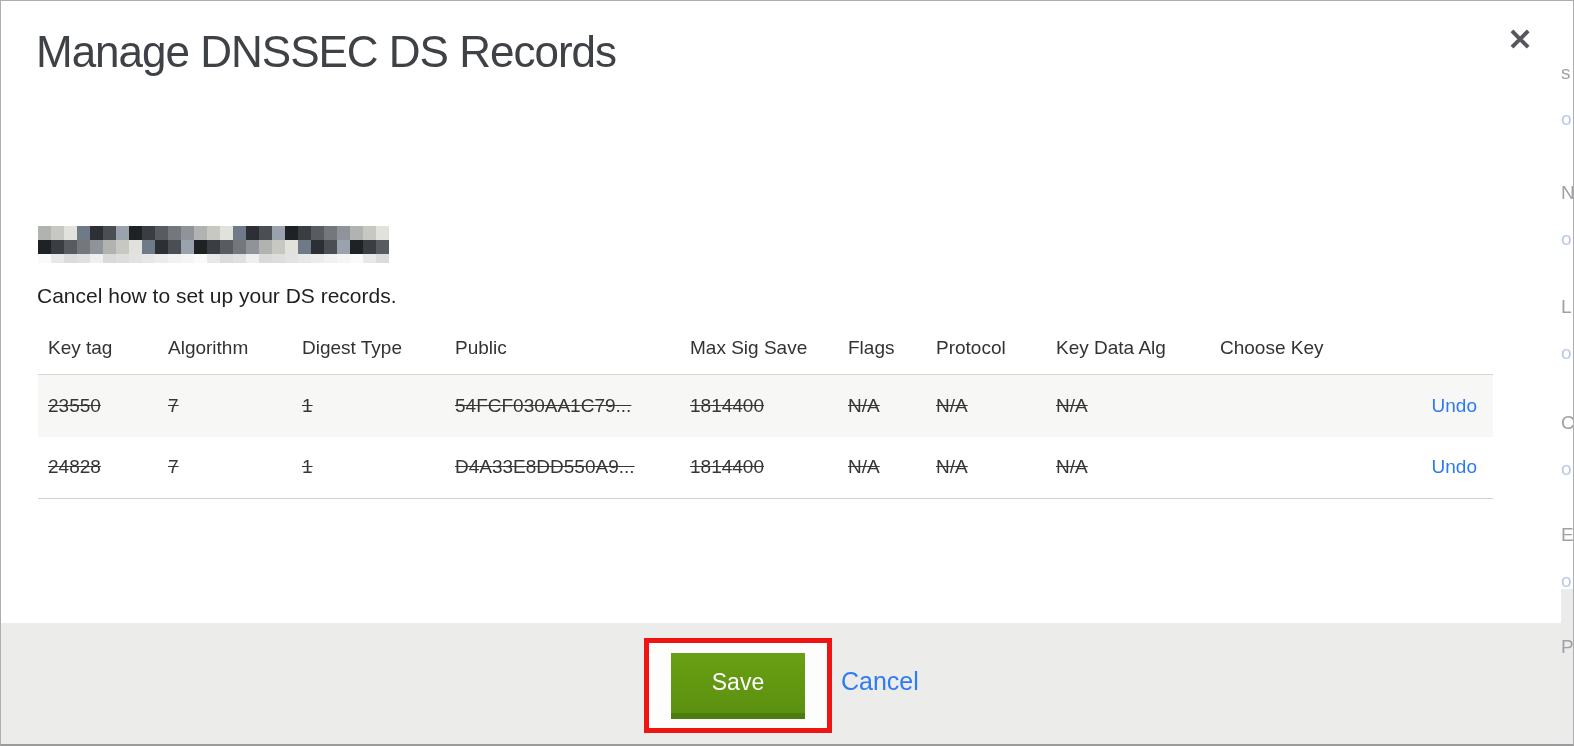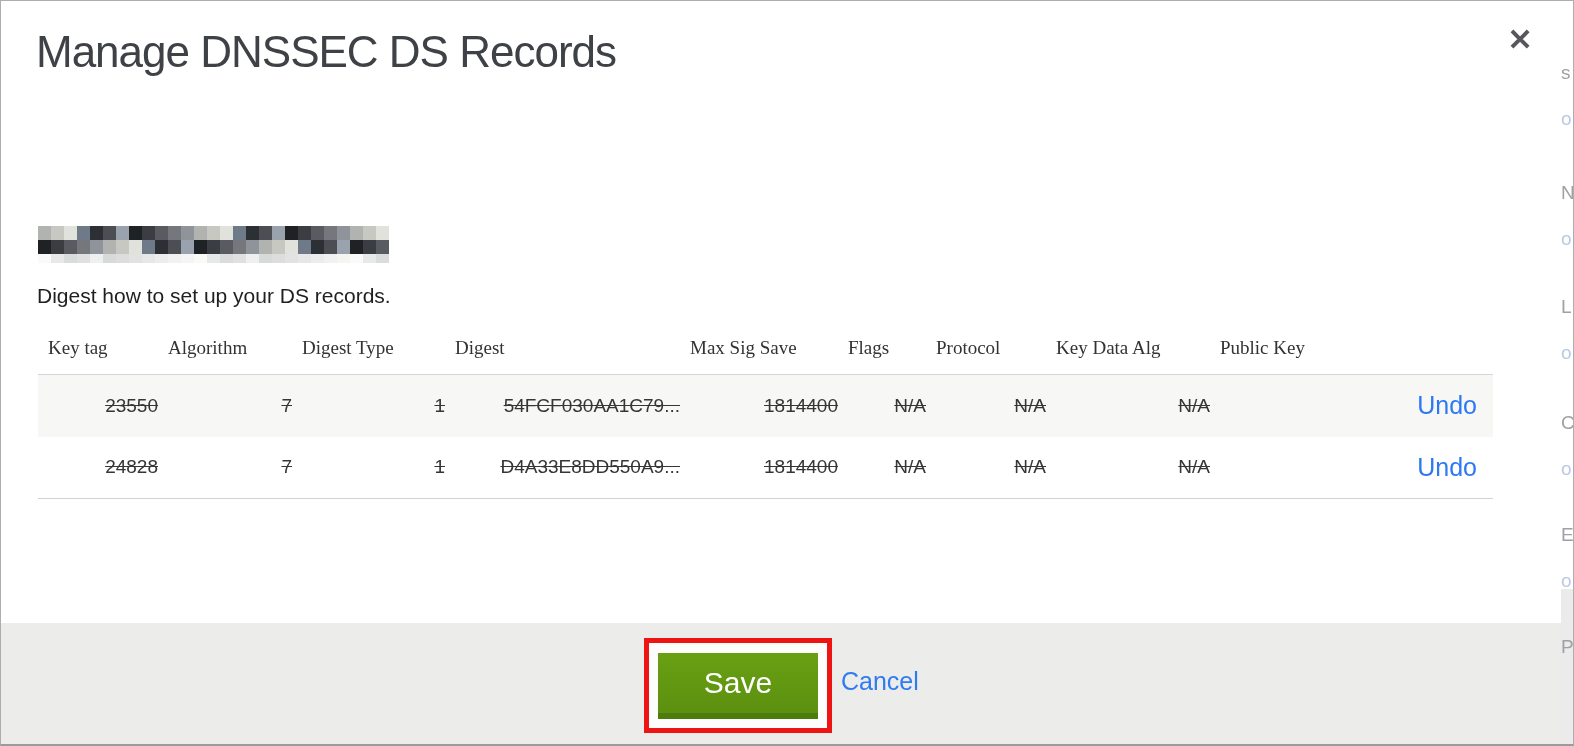--- a/index.html
+++ b/index.html
@@ -84,39 +84,37 @@
   }
   .ds-table th {
     text-align: left;
     font-weight: 400;
     font-size: 19px;
     color: #333333;
     padding: 4px 0 15px 10px;
     border-bottom: 1px solid #d6d6d6;
     white-space: nowrap;
     overflow: hidden;
-    font-family: Liberation Serif, serif;
   }
   .ds-table td {
     height: 62px;
     padding: 0 0 0 10px;
     font-size: 19px;
     color: #363636;
     vertical-align: middle;
     white-space: nowrap;
     overflow: hidden;
-    text-align: right;
   }
   .ds-table tbody tr.stripe { background: #f7f7f6; }
   .ds-table tbody tr:last-child td { border-bottom: 1px solid #d2d2d2; }
   .struck { text-decoration: line-through; }
   .ds-table td.action-cell { text-align: right; padding-right: 16px; }
   .undo-link {
     color: #2d79f3;
-    font-size: 25px;
+    font-size: 19px;
     text-decoration: none;
     cursor: pointer;
   }
 
   .add-btn {
     position: absolute;
     left: 37px; top: 513px;
     width: 213px; height: 40px;
     background: #ffffff;
     border: 2px solid #579706;
@@ -139,26 +137,26 @@
     position: absolute;
     left: 643px; top: 15px;
     width: 188px; height: 95px;
     border: 5px solid #ee1414;
     background: #fdfdfd;
     display: flex;
     align-items: center;
     justify-content: center;
   }
   .save-btn {
-    width: 160px; height: 66px;
+    width: 134px; height: 66px;
     background: linear-gradient(#69a013, #5c9010);
     border: none;
     border-bottom: 6px solid #4c7c0b;
     color: #ffffff;
-    font-size: 30px;
+    font-size: 23px;
     font-family: "Liberation Sans", sans-serif;
     cursor: pointer;
   }
   .cancel-link {
     position: absolute;
     left: 840px; top: 44px;
     font-size: 25px;
     color: #2e7bf2;
     text-decoration: none;
     cursor: pointer;
@@ -199,46 +197,46 @@
     <h1 class="modal-title">Manage DNSSEC DS Records</h1>
 
     <button class="close-btn">✕</button>
 
     <div class="domain-redacted" id="mosaic">
         <div class="mrow"><span style="background: rgb(176, 179, 176);"></span><span style="background: rgb(200, 200, 194);"></span><span style="background: rgb(226, 226, 220);"></span><span style="background: rgb(110, 122, 136);"></span><span style="background: rgb(44, 47, 51);"></span><span style="background: rgb(75, 78, 83);"></span><span style="background: rgb(154, 163, 173);"></span><span style="background: rgb(31, 34, 37);"></span><span style="background: rgb(58, 61, 66);"></span><span style="background: rgb(88, 91, 96);"></span><span style="background: rgb(116, 119, 124);"></span><span style="background: rgb(143, 147, 154);"></span><span style="background: rgb(176, 179, 176);"></span><span style="background: rgb(200, 200, 194);"></span><span style="background: rgb(226, 226, 220);"></span><span style="background: rgb(110, 122, 136);"></span><span style="background: rgb(44, 47, 51);"></span><span style="background: rgb(75, 78, 83);"></span><span style="background: rgb(154, 163, 173);"></span><span style="background: rgb(31, 34, 37);"></span><span style="background: rgb(58, 61, 66);"></span><span style="background: rgb(88, 91, 96);"></span><span style="background: rgb(116, 119, 124);"></span><span style="background: rgb(143, 147, 154);"></span><span style="background: rgb(176, 179, 176);"></span><span style="background: rgb(200, 200, 194);"></span><span style="background: rgb(226, 226, 220);"></span></div>
         <div class="mrow"><span style="background: rgb(31, 34, 37);"></span><span style="background: rgb(58, 61, 66);"></span><span style="background: rgb(88, 91, 96);"></span><span style="background: rgb(116, 119, 124);"></span><span style="background: rgb(143, 147, 154);"></span><span style="background: rgb(176, 179, 176);"></span><span style="background: rgb(200, 200, 194);"></span><span style="background: rgb(226, 226, 220);"></span><span style="background: rgb(110, 122, 136);"></span><span style="background: rgb(44, 47, 51);"></span><span style="background: rgb(75, 78, 83);"></span><span style="background: rgb(154, 163, 173);"></span><span style="background: rgb(31, 34, 37);"></span><span style="background: rgb(58, 61, 66);"></span><span style="background: rgb(88, 91, 96);"></span><span style="background: rgb(116, 119, 124);"></span><span style="background: rgb(143, 147, 154);"></span><span style="background: rgb(176, 179, 176);"></span><span style="background: rgb(200, 200, 194);"></span><span style="background: rgb(226, 226, 220);"></span><span style="background: rgb(110, 122, 136);"></span><span style="background: rgb(44, 47, 51);"></span><span style="background: rgb(75, 78, 83);"></span><span style="background: rgb(154, 163, 173);"></span><span style="background: rgb(31, 34, 37);"></span><span style="background: rgb(58, 61, 66);"></span><span style="background: rgb(88, 91, 96);"></span></div>
         <div class="mrow ghost"><span style="background: rgb(226, 226, 220);"></span><span style="background: rgb(110, 122, 136);"></span><span style="background: rgb(44, 47, 51);"></span><span style="background: rgb(75, 78, 83);"></span><span style="background: rgb(154, 163, 173);"></span><span style="background: rgb(31, 34, 37);"></span><span style="background: rgb(58, 61, 66);"></span><span style="background: rgb(88, 91, 96);"></span><span style="background: rgb(116, 119, 124);"></span><span style="background: rgb(143, 147, 154);"></span><span style="background: rgb(176, 179, 176);"></span><span style="background: rgb(200, 200, 194);"></span><span style="background: rgb(226, 226, 220);"></span><span style="background: rgb(110, 122, 136);"></span><span style="background: rgb(44, 47, 51);"></span><span style="background: rgb(75, 78, 83);"></span><span style="background: rgb(154, 163, 173);"></span><span style="background: rgb(31, 34, 37);"></span><span style="background: rgb(58, 61, 66);"></span><span style="background: rgb(88, 91, 96);"></span><span style="background: rgb(116, 119, 124);"></span><span style="background: rgb(143, 147, 154);"></span><span style="background: rgb(176, 179, 176);"></span><span style="background: rgb(200, 200, 194);"></span><span style="background: rgb(226, 226, 220);"></span><span style="background: rgb(110, 122, 136);"></span><span style="background: rgb(44, 47, 51);"></span></div>
       </div>
 
-    <p class="instruction">Digest how to set up your DS records.</p>
+    <p class="instruction">Cancel how to set up your DS records.</p>
 
     <table class="ds-table">
       <colgroup>
         <col style="width:120px">
           <col style="width:134px">
           <col style="width:153px">
         <col style="width:235px">
           <col style="width:158px">
           <col style="width:88px">
         <col style="width:120px">
           <col style="width:164px">
           <col style="width:140px">
         <col style="width:143px">
       </colgroup>
       <thead>
         <tr>
           <th>Key tag</th>
           <th>Algorithm</th>
           <th>Digest Type</th>
-          <th>Digest</th>
+          <th>Public</th>
           <th>Max Sig Save</th>
           <th>Flags</th>
           <th>Protocol</th>
           <th>Key Data Alg</th>
-          <th>Public Key</th>
+          <th>Choose Key</th>
           <th></th>
         </tr>
       </thead>
       <tbody>
         <tr class="stripe">
           <td><span class="struck">23550</span></td>
           <td><span class="struck">7</span></td>
           <td><span class="struck">1</span></td>
           <td><span class="struck">54FCF030AA1C79...</span></td>
           <td><span class="struck">1814400</span></td>

